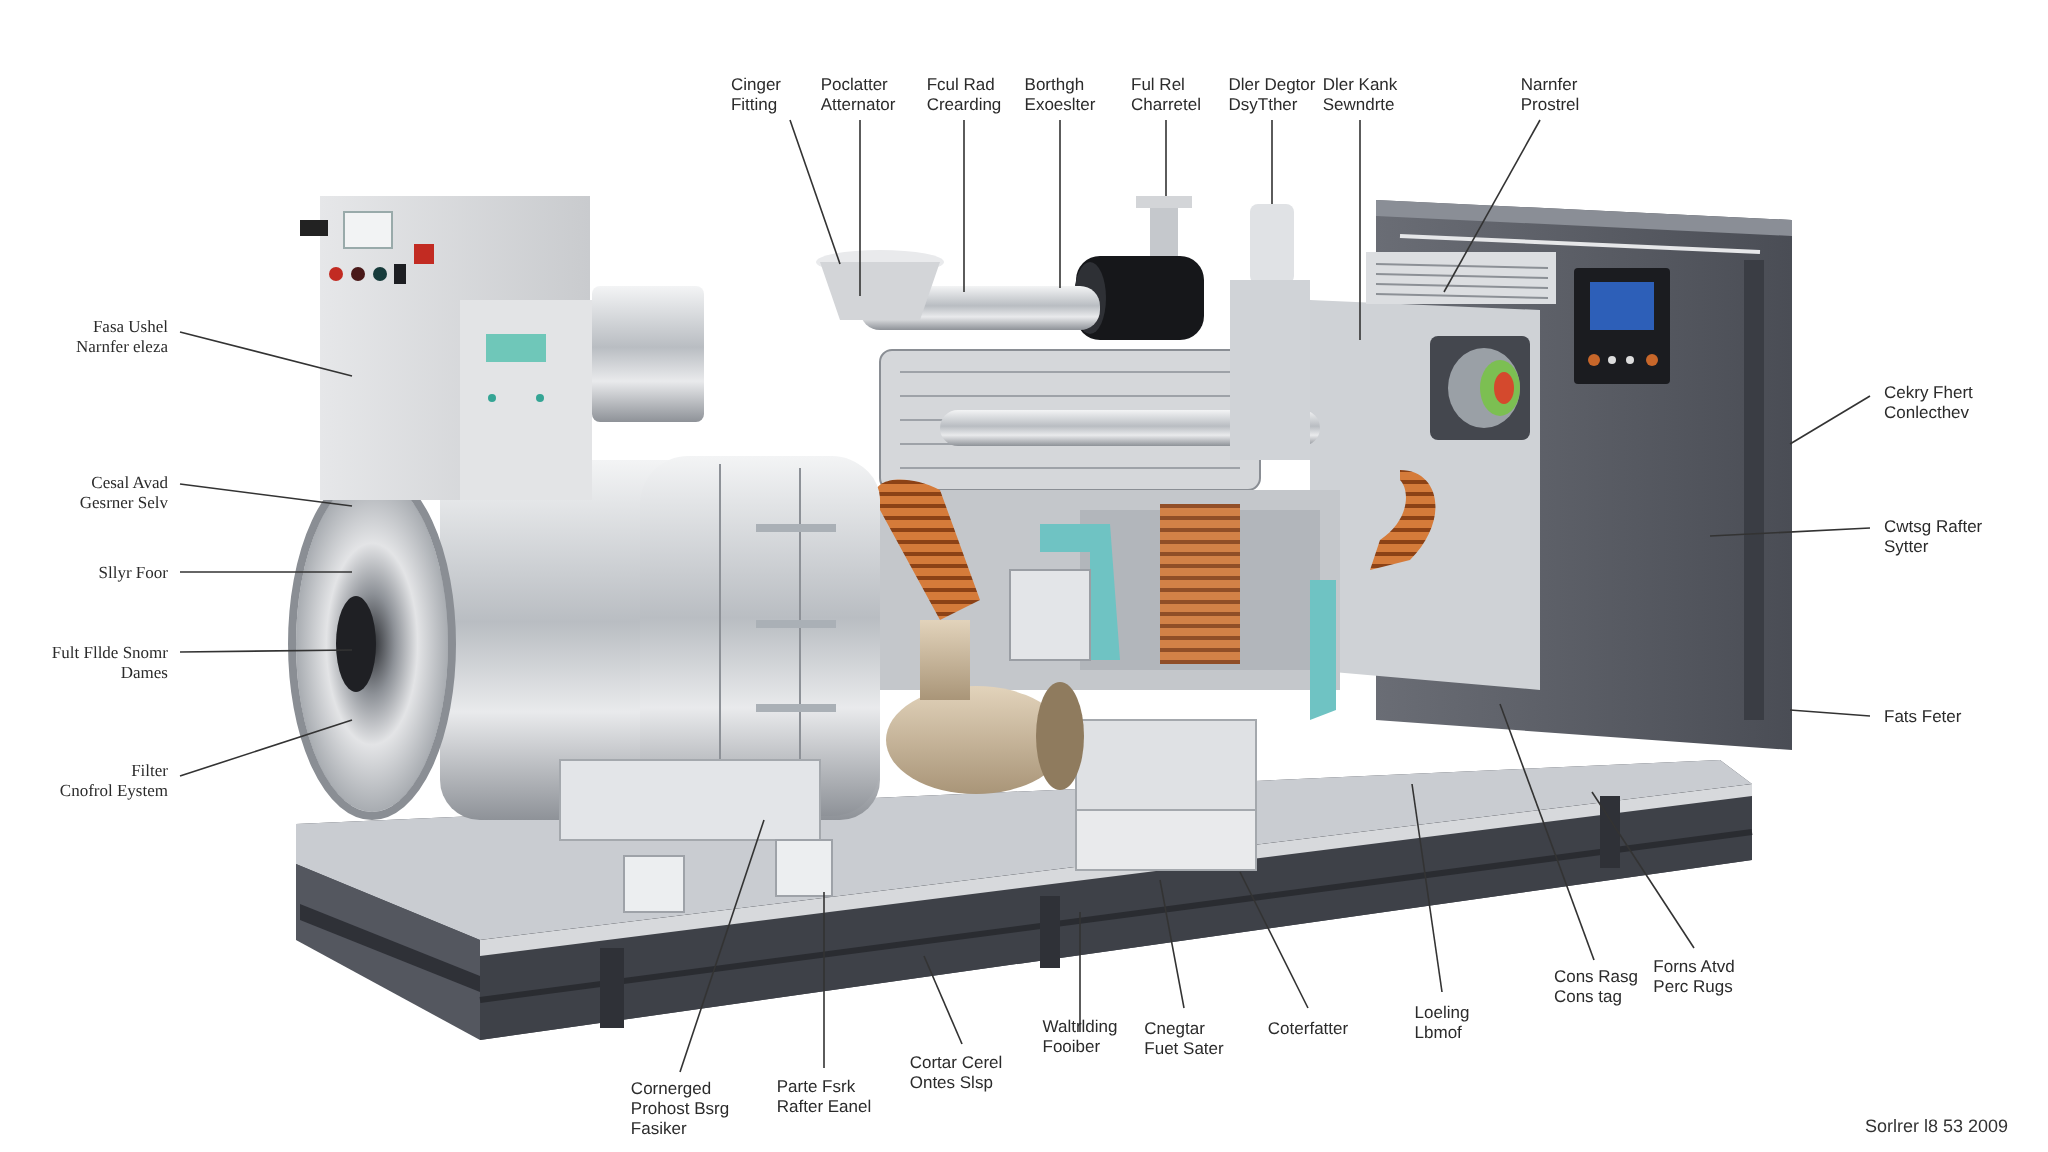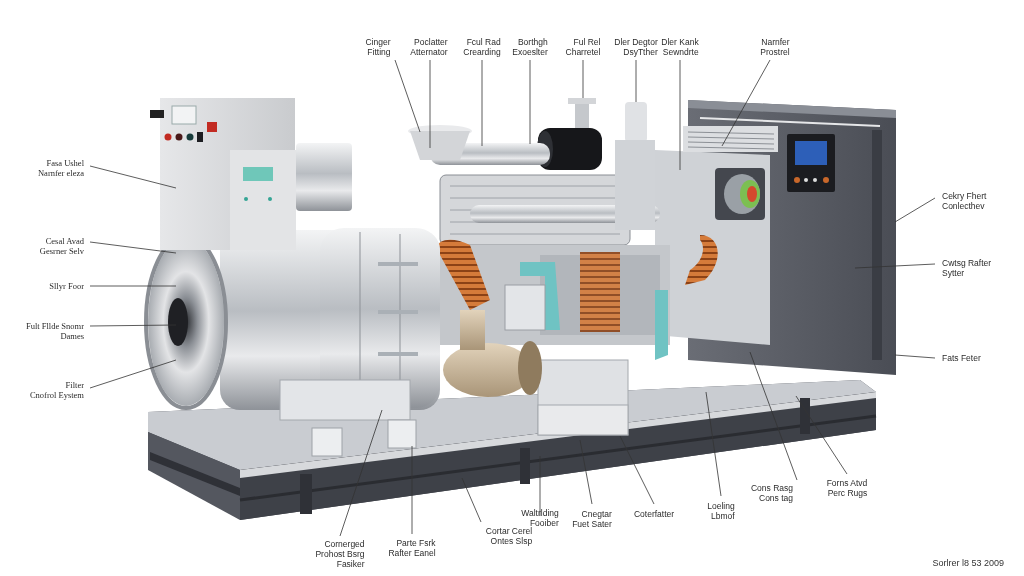--- a/index.html
+++ b/index.html
@@ -1,21 +1,21 @@
 <!DOCTYPE html>
 <html><head>
 <meta charset="utf-8">
 <style>
   html,body{margin:0;padding:0;background:#ffffff;}
   body{width:1024px;height:576px;overflow:hidden;position:relative;font-family:"Liberation Sans",sans-serif;}
   .stage{position:absolute;left:0;top:0;width:1024px;height:576px;}
   svg.art{position:absolute;left:0;top:0;}
   .lbl{position:absolute;font-size:8.5px;line-height:10px;color:#2b2b2b;white-space:nowrap;}
   .lbl .l{display:block;}
-  .c{text-align:right;transform:translateX(-50%);}
+  .c{text-align:left;transform:translateX(-50%);}
   .r{text-align:right;transform:translateX(-100%);font-family:Liberation Serif, serif;}
   .lft{text-align:left;}
   .credit{position:absolute;right:20px;bottom:8px;font-size:9px;color:#333;margin-left:28px;}
 </style>
 </head>
 <body>
 
 <div class="stage">
 
 <svg class="art" width="1024" height="576" viewBox="0 0 1024 576">
@@ -263,40 +263,40 @@
 
 <div class="lbl c" style="left:340px;top:539px">
       <span class="l">Cornerged</span>
       <span class="l">Prohost Bsrg</span>
       <span class="l">Fasiker</span>
     </div>
 <div class="lbl c" style="left:412px;top:538px">
       <span class="l">Parte Fsrk</span>
       <span class="l">Rafter Eanel</span>
     </div>
-<div class="lbl c" style="left:509px;top:526px">
+<div class="lbl c" style="left:478px;top:526px">
       <span class="l">Cortar Cerel</span>
       <span class="l">Ontes Slsp</span>
     </div>
 <div class="lbl c" style="left:540px;top:508px">
       <span class="l">Waltrlding</span>
       <span class="l">Fooiber</span>
     </div>
 <div class="lbl c" style="left:592px;top:509px">
       <span class="l">Cnegtar</span>
       <span class="l">Fuet Sater</span>
     </div>
 <div class="lbl c" style="left:654px;top:509px">
       <span class="l">Coterfatter</span>
     </div>
 <div class="lbl c" style="left:721px;top:501px">
       <span class="l">Loeling</span>
       <span class="l">Lbmof</span>
     </div>
-<div class="lbl c" style="left:772px;top:483px">
+<div class="lbl c" style="left:798px;top:483px">
       <span class="l">Cons Rasg</span>
       <span class="l">Cons tag</span>
     </div>
 <div class="lbl c" style="left:847px;top:478px">
       <span class="l">Forns Atvd</span>
       <span class="l">Perc Rugs</span>
     </div>
 
 <div class="credit">Sorlrer l8 53 2009</div>
 </div>

